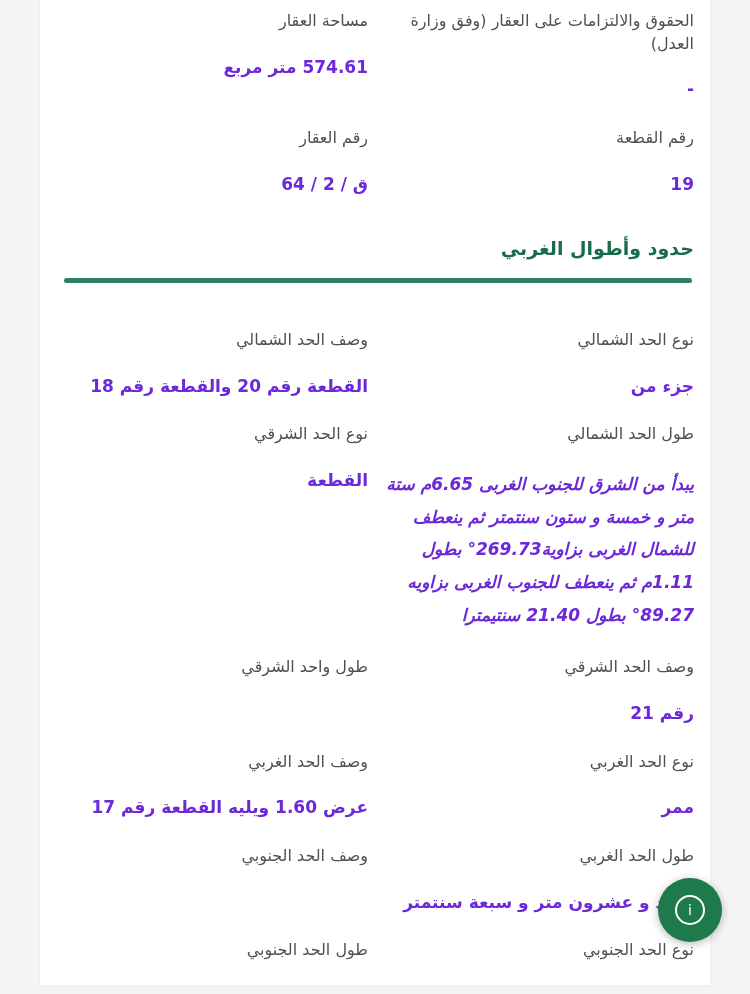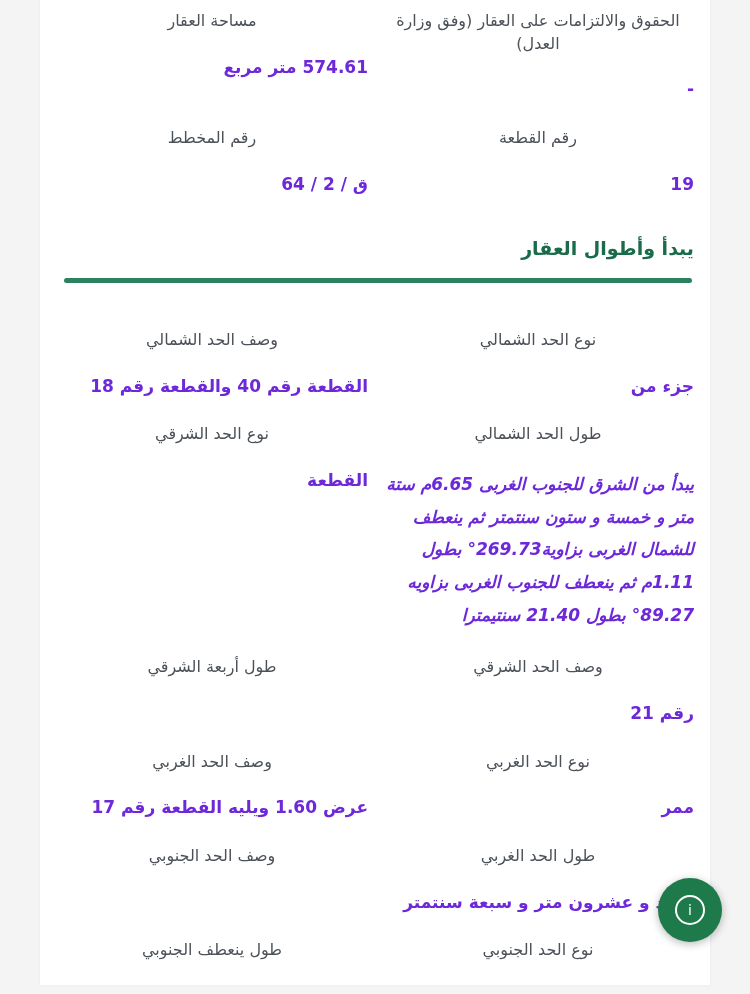--- a/index.html
+++ b/index.html
@@ -36,21 +36,20 @@
     align-items: start;
   }
   .cell {
     margin-bottom: 25px;
   }
   .field-label {
     color: #4c5158;
     font-size: 16px;
     line-height: 1.42;
     font-weight: 400;
-    text-align: center;
   }
   .field-value {
     color: #6d28d9;
     font-size: 17px;
     font-weight: 700;
     margin-top: 22px;
     line-height: 1.45;
   }
   .field-value.long {
     line-height: 1.92;
@@ -115,51 +114,51 @@
       </div>
       <div class="cell">
         <div class="field-label">مساحة العقار</div>
         <div class="field-value">574.61 متر مربع</div>
       </div>
       <div class="cell">
         <div class="field-label">رقم القطعة</div>
         <div class="field-value">19</div>
       </div>
       <div class="cell">
-        <div class="field-label">رقم المخطط</div>
+        <div class="field-label">رقم العقار</div>
         <div class="field-value">ق / 2 / 64</div>
       </div>
     </div>
 
-    <h2 class="section-title">يبدأ وأطوال العقار</h2>
+    <h2 class="section-title">حدود وأطوال الغربي</h2>
     <div class="rule"></div>
 
     <div class="grid">
       <div class="cell">
         <div class="field-label">نوع الحد الشمالي</div>
         <div class="field-value">جزء من</div>
       </div>
       <div class="cell">
         <div class="field-label">وصف الحد الشمالي</div>
-        <div class="field-value">القطعة رقم 40 والقطعة رقم 18</div>
+        <div class="field-value">القطعة رقم 20 والقطعة رقم 18</div>
       </div>
       <div class="cell">
         <div class="field-label">طول الحد الشمالي</div>
         <div class="field-value long">يبدأ من الشرق للجنوب الغربى 6.65م ستة متر و خمسة و ستون سنتمتر ثم ينعطف للشمال الغربى بزاوية269.73° بطول 1.11م ثم ينعطف للجنوب الغربى بزاويه 89.27° بطول 21.40 سنتيمترا</div>
       </div>
       <div class="cell">
         <div class="field-label">نوع الحد الشرقي</div>
         <div class="field-value">القطعة</div>
       </div>
       <div class="cell">
         <div class="field-label">وصف الحد الشرقي</div>
         <div class="field-value">رقم 21</div>
       </div>
       <div class="cell">
-        <div class="field-label">طول أربعة الشرقي</div>
+        <div class="field-label">طول واحد الشرقي</div>
       </div>
       <div class="cell">
         <div class="field-label">نوع الحد الغربي</div>
         <div class="field-value">ممر</div>
       </div>
       <div class="cell">
         <div class="field-label">وصف الحد الغربي</div>
         <div class="field-value">عرض 1.60 ويليه القطعة رقم 17</div>
       </div>
       <div class="cell">
@@ -168,21 +167,21 @@
       </div>
       <div class="cell">
         <div class="field-label">وصف الحد الجنوبي</div>
 
       </div>
       <div class="cell">
         <div class="field-label">نوع الحد الجنوبي</div>
         <div class="field-value">شارع:</div>
       </div>
       <div class="cell">
-        <div class="field-label">طول ينعطف الجنوبي</div>
+        <div class="field-label">طول الحد الجنوبي</div>
 
       </div>
     </div>
 
   </div>
 
   <button class="fab">
     <span class="fab-ring">i</span>
   </button>
 </div>

